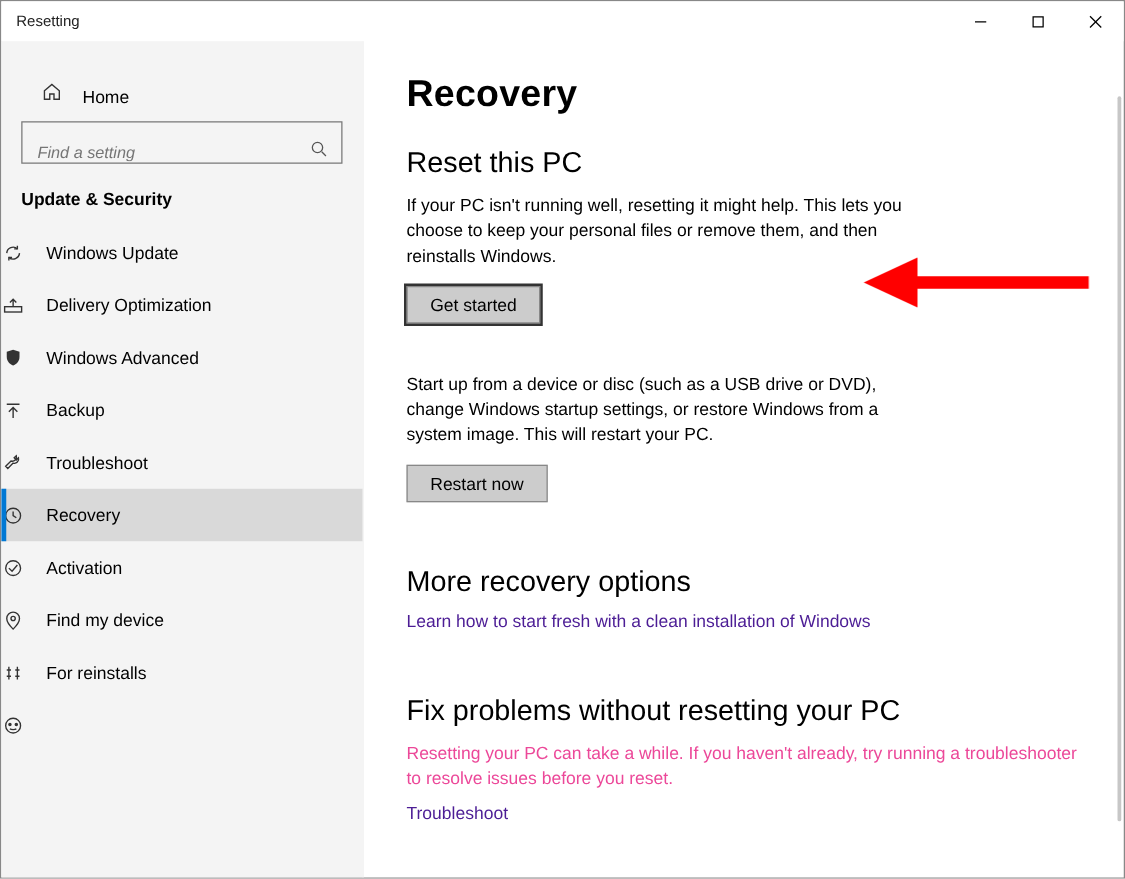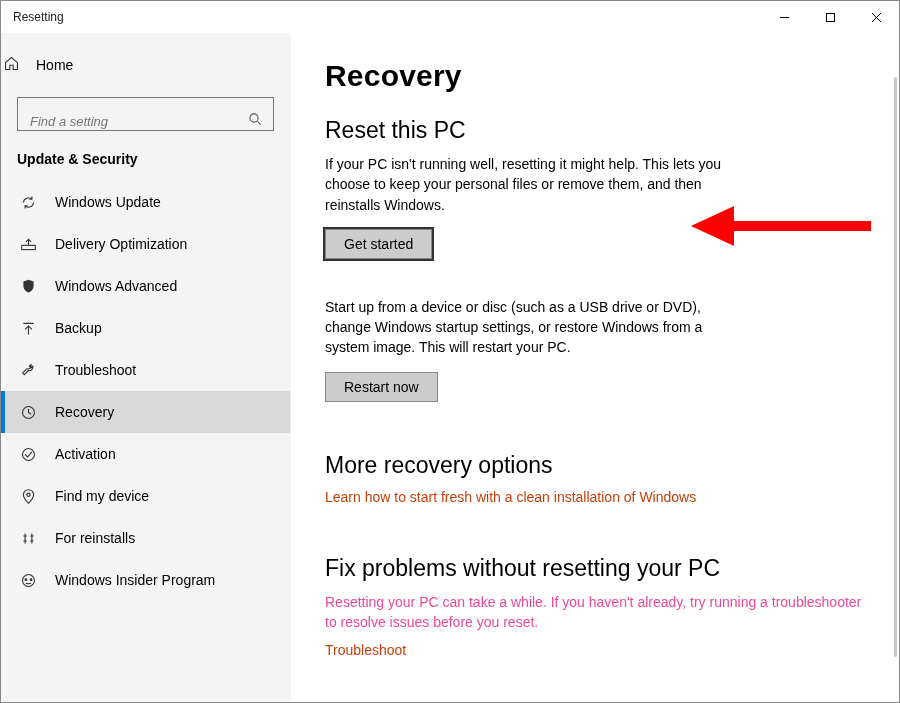--- a/index.html
+++ b/index.html
@@ -4,40 +4,40 @@
 <style>
   * { box-sizing: border-box; }
   html, body { margin:0; padding:0; font-family: "Segoe UI", sans-serif; font-size:14px; color:#000; background:#fff; }
   .window { width:900px; height:703px; border:1px solid #888; background:#fff; position:relative; overflow:hidden; }
   .titlebar { height:32px; background:#fff; display:flex; align-items:center; padding-left:12px; font-size:12px; color:#222; }
   .win-controls { position:absolute; right:0; top:0; height:32px; display:flex; }
   .win-btn { width:46px; height:32px; display:flex; align-items:center; justify-content:center; }
   .win-btn svg { stroke:#000; }
   .body { position:absolute; top:32px; bottom:0; left:0; right:0; display:flex; }
   .sidebar { width:290px; background:#f4f4f4; border-right:1px solid #f4f4f4; padding-top:12px; }
-  .sb-home { display:flex; align-items:center; height:40px; padding-left:2px; font-size:14px; gap:16px; }
+  .sb-home { display:flex; align-items:flex-end; height:40px; padding-left:32px; font-size:14px; gap:16px; }
   .search-wrap { padding:12px 16px 14px 16px; }
   .search { width:100%; height:34px; border:1px solid #777; background:#f4f4f4; display:flex; align-items:flex-end; padding:0 10px; }
   .search input { flex:1; border:none; outline:none; background:transparent; font-style:italic; color:#777; font-size:13px; }
   .section-head { font-weight:600; font-size:14px; padding:6px 16px 14px 16px; }
   .sb-list {}
-  .sb-item { display:flex; align-items:center; height:42px; padding-left:18px; gap:18px; font-size:14px; position:relative; cursor:default; }
+  .sb-item { display:flex; align-items:center; height:42px; gap:18px; font-size:14px; position:relative; cursor:default; }
   .sb-item .ico { width:18px; height:18px; display:flex; align-items:center; justify-content:center; }
   .sb-item.active { background:#d9d9d9; }
   .sb-item.active::before { content:""; position:absolute; left:0; top:0; bottom:0; width:4px; background:#0078d4; }
   .main { flex:1; position:relative; overflow:hidden; }
   .main-inner { position:absolute; inset:0; padding:18px 34px 10px 34px; overflow:auto; }
   h1 { font-weight:600; font-size:30px; margin:8px 0 24px 0; letter-spacing:0.2px; }
   h2 { font-weight:400; font-size:23px; margin:12px 0 10px 0; }
   p.desc { font-size:14px; color:#000; margin:0 0 14px 0; max-width:420px; line-height:1.45; }
   p.desc-wide { font-size:14px; color:#ec4899; margin:0 0 10px 0; max-width:580px; line-height:1.45; }
   .btn { display:inline-block; background:#ccc; border:1px solid #888; padding:6px 18px; font-size:14px; }
   .btn.focus { outline:2px solid #333; outline-offset:0px; }
   .spacer { height:38px; }
-  a.link { color:#c2410c; text-decoration:none; font-size:14px;margin-top:36px; }
+  a.link { color:#4c1d95; text-decoration:none; font-size:14px;margin-top:36px; }
   .scrollbar { position:absolute; right:2px; top:44px; width:3px; height:580px; background:#c7c7c7; border-radius:2px; }
   
   .arrow { position:absolute; left:395px; top:155px; pointer-events:none; }
 </style>
 </head>
 <body>
 
 <div class="window">
 
   <div class="titlebar">
@@ -168,21 +168,20 @@
         </div>
         <div class="sb-item">
           <span class="ico">
               <svg width="17" height="17" viewBox="0 0 20 20" fill="none" stroke="#333" stroke-width="1.3">
                 <circle cx="10" cy="10" r="7"></circle>
                 <circle cx="7" cy="9" r="1" fill="#333"></circle>
                 <circle cx="13" cy="9" r="1" fill="#333"></circle>
                 <path d="M7 13c1 1 5 1 6 0"></path>
               </svg>
             </span>
-          <span>Windows Insider Program</span>
         </div>
       </div>
     </div>
 
     <div class="main">
       <div class="scrollbar"></div>
       <div class="main-inner">
         <h1>Recovery</h1>
 
         <h2>Reset this PC</h2>

